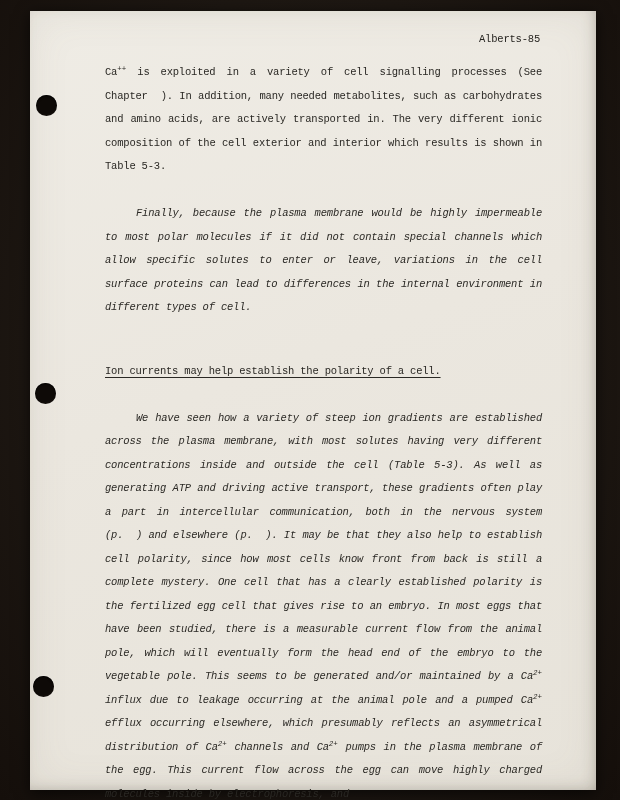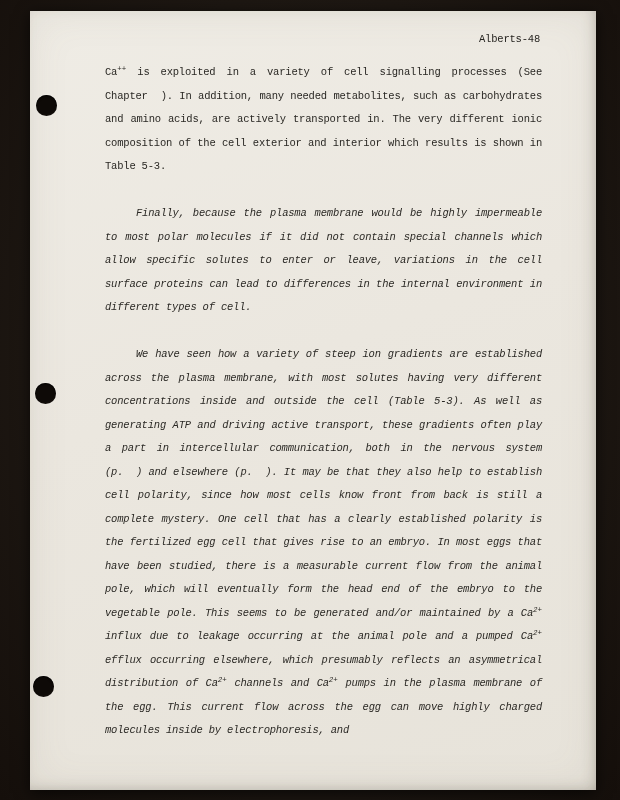--- a/index.html
+++ b/index.html
@@ -86,21 +86,22 @@
 </style>
 </head>
 <body>
 
 <div class="photo-bg">
   <div class="paper">
     <div class="punch-hole h1"></div>
     <div class="punch-hole h2"></div>
     <div class="punch-hole h3"></div>
 
-    <div class="header-label">Alberts-48</div>
+    <div class="header-label">Alberts-85</div>
 
     <div class="doc-text">
         <p class="para"><span>Ca</span><sup>++</sup><span> is exploited in a variety of cell signalling processes (See Chapter&nbsp;&nbsp;).  In addition, many needed metabolites, such as carbohydrates and amino acids, are actively transported in.  The very different ionic composition of the cell exterior and interior which results is shown in Table 5-3.</span></p>
         <p class="para indent"><span>Finally, because the plasma membrane would be highly impermeable to most polar molecules if it did not contain special channels which allow specific solutes to enter or leave, variations in the cell surface proteins can lead to differences in the internal environment in different types of cell.</span></p>
+        <p class="para heading"><span>Ion currents may help establish the polarity of a cell.</span></p>
         <p class="para indent"><span>We have seen how a variety of steep ion gradients are established across the plasma membrane, with most solutes having very different concentrations inside and outside the cell (Table 5-3).  As well as generating ATP and driving active transport, these gradients often play a part in intercellular communication, both in the nervous system (p.&nbsp;&nbsp;) and elsewhere (p.&nbsp;&nbsp;).  It may be that they also help to establish cell polarity, since how most cells know front from back is still a complete mystery.  One cell that has a clearly established polarity is the fertilized egg cell that gives rise to an embryo.  In most eggs that have been studied, there is a measurable current flow from the animal pole, which will eventually form the head end of the embryo to the vegetable pole.  This seems to be generated and/or maintained by a Ca</span><sup>2+</sup><span> influx due to leakage occurring at the animal pole and a pumped Ca</span><sup>2+</sup><span> efflux occurring elsewhere, which presumably reflects an asymmetrical distribution of Ca</span><sup>2+</sup><span> channels and Ca</span><sup>2+</sup><span> pumps in the plasma membrane of the egg.  This current flow across the egg can move highly charged molecules inside by electrophoresis, and</span></p>
       </div>
   </div>
 </div>
 
 </body></html>

